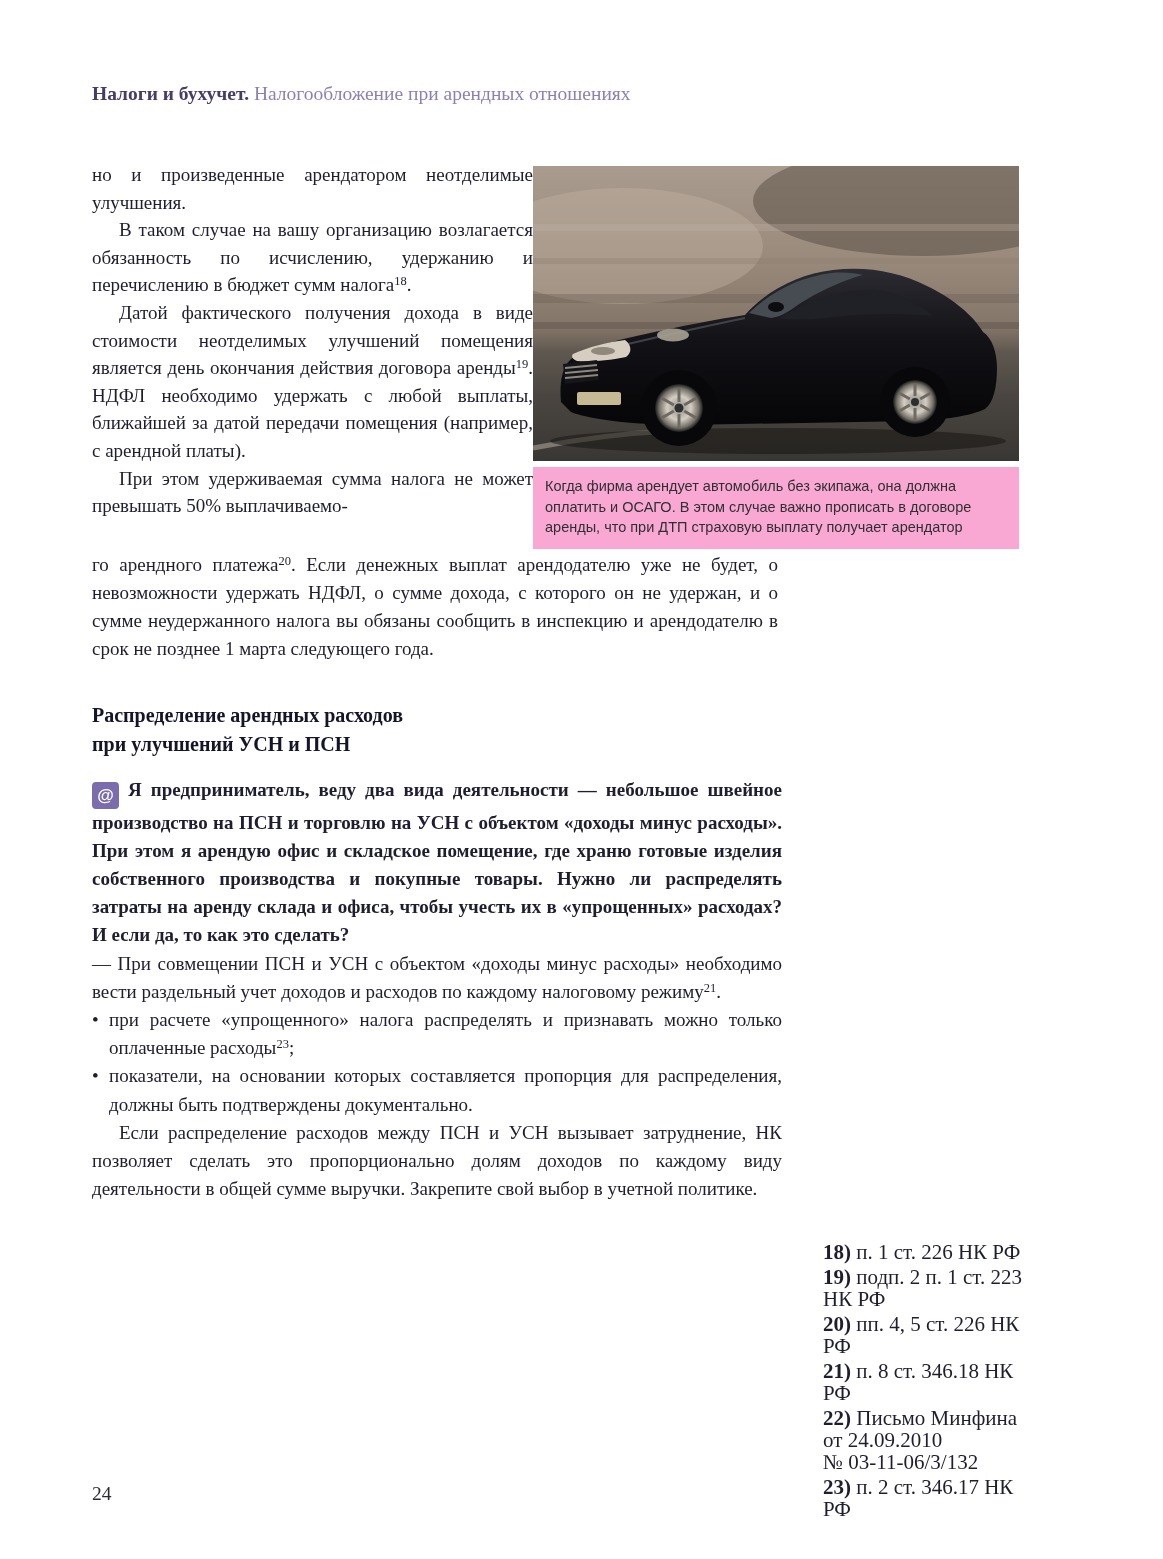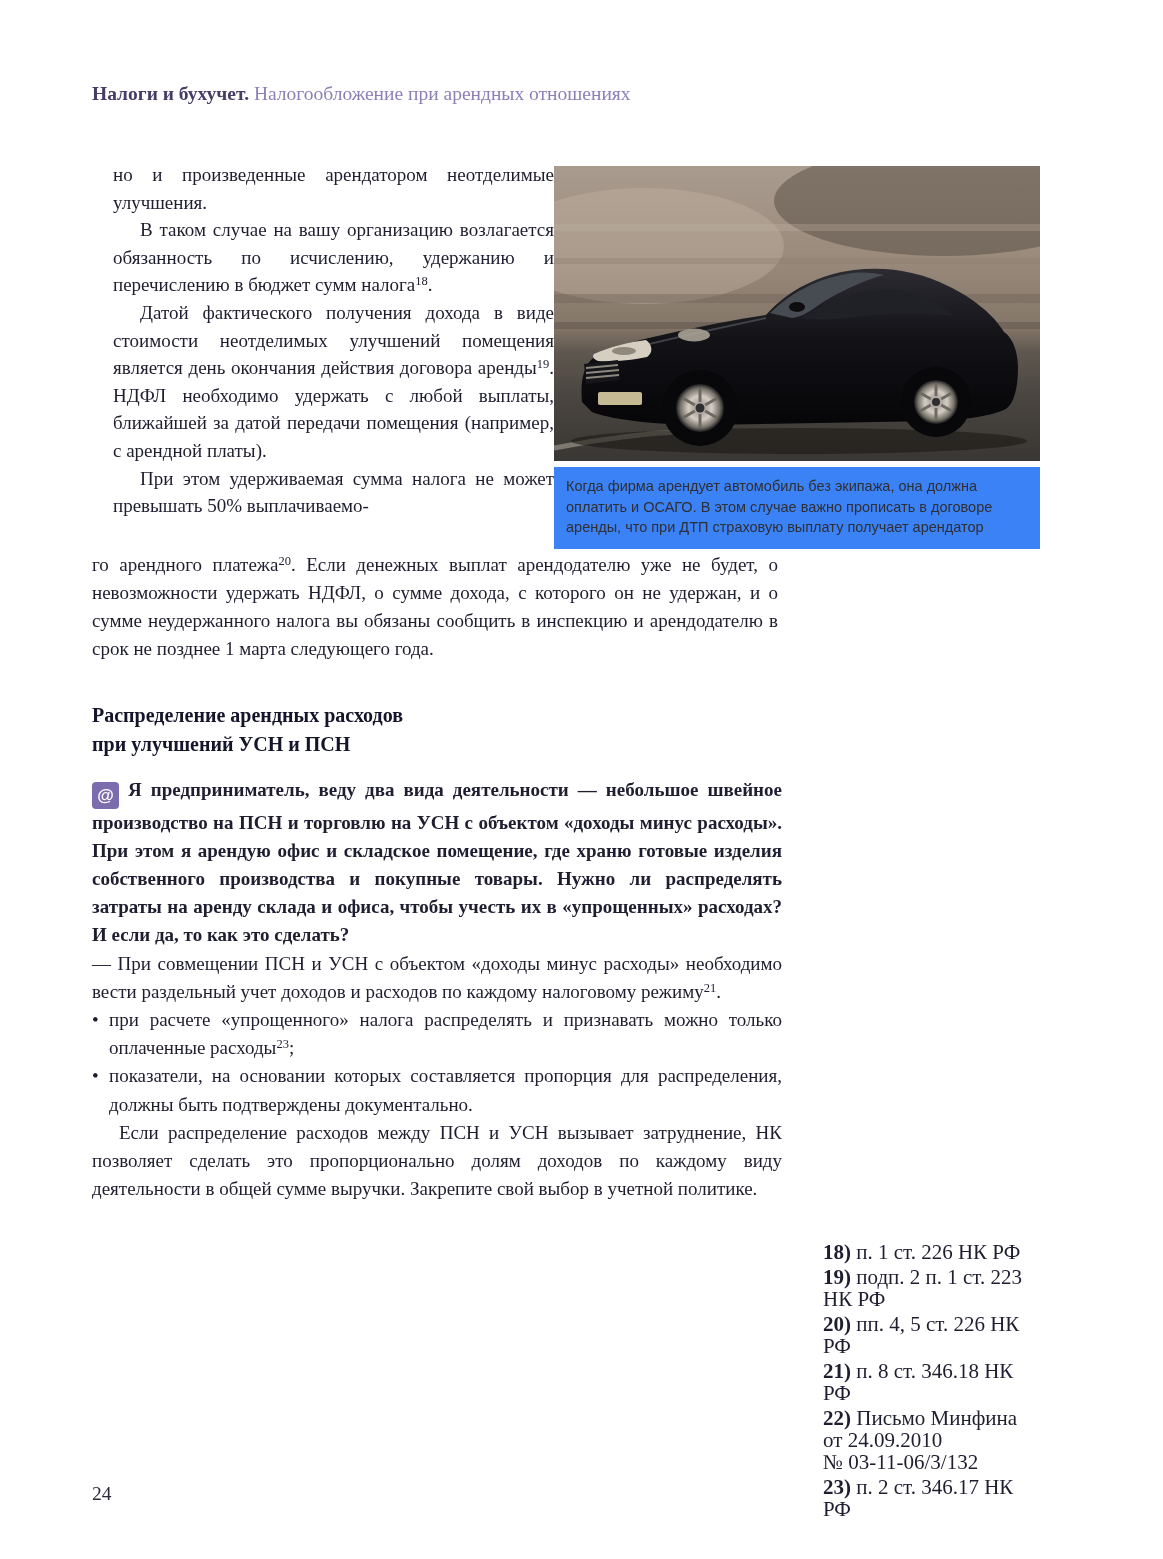--- a/index.html
+++ b/index.html
@@ -10,32 +10,32 @@
     background: #ffffff;
     font-family: "Liberation Serif", "DejaVu Serif", serif;
     color: #1e1e30;
     overflow: hidden;
   }
   .header { position: absolute; left: 92px; top: 83px; font-size: 19.5px; }
   .hdr-section { font-weight: 700; color: #473c66; }
   .hdr-topic { color: #8d7fb6; }
 
   .main { position: absolute; left: 92px; top: 161px; width: 948px; }
-  .top-row { display: flex; justify-content: flex-end; align-items: flex-start; }
+  .top-row { display: flex; justify-content: flex-start; align-items: flex-start; }
 
   .col-text { width: 441px; font-size: 19px; line-height: 27.6px; text-align: justify; }
   .col-text p, .cont p, .qa p { margin: 0; }
   .ind { text-indent: 27px; }
 
   .photo-block { width: 486px; margin-top: 5px; }
   .photo-frame { width: 486px; height: 295px; overflow: hidden; background: #8a7b6e; }
   .photo-frame svg { display: block; }
   .photo-caption {
     margin-top: 6px;
-    background: #3b82f6;
+    background: #f9a8d4;
     color: #2f2f33;
     font-family: "Liberation Sans", "DejaVu Sans", sans-serif;
     font-size: 14.5px; line-height: 20.5px;
     padding: 9px 12px 11px 12px;
   }
 
   .cont { width: 686px; font-size: 19px; line-height: 28px; text-align: justify; margin-top: 2px; }
 
   .section-heading {
     font-size: 20px; line-height: 29px; font-weight: 700;

